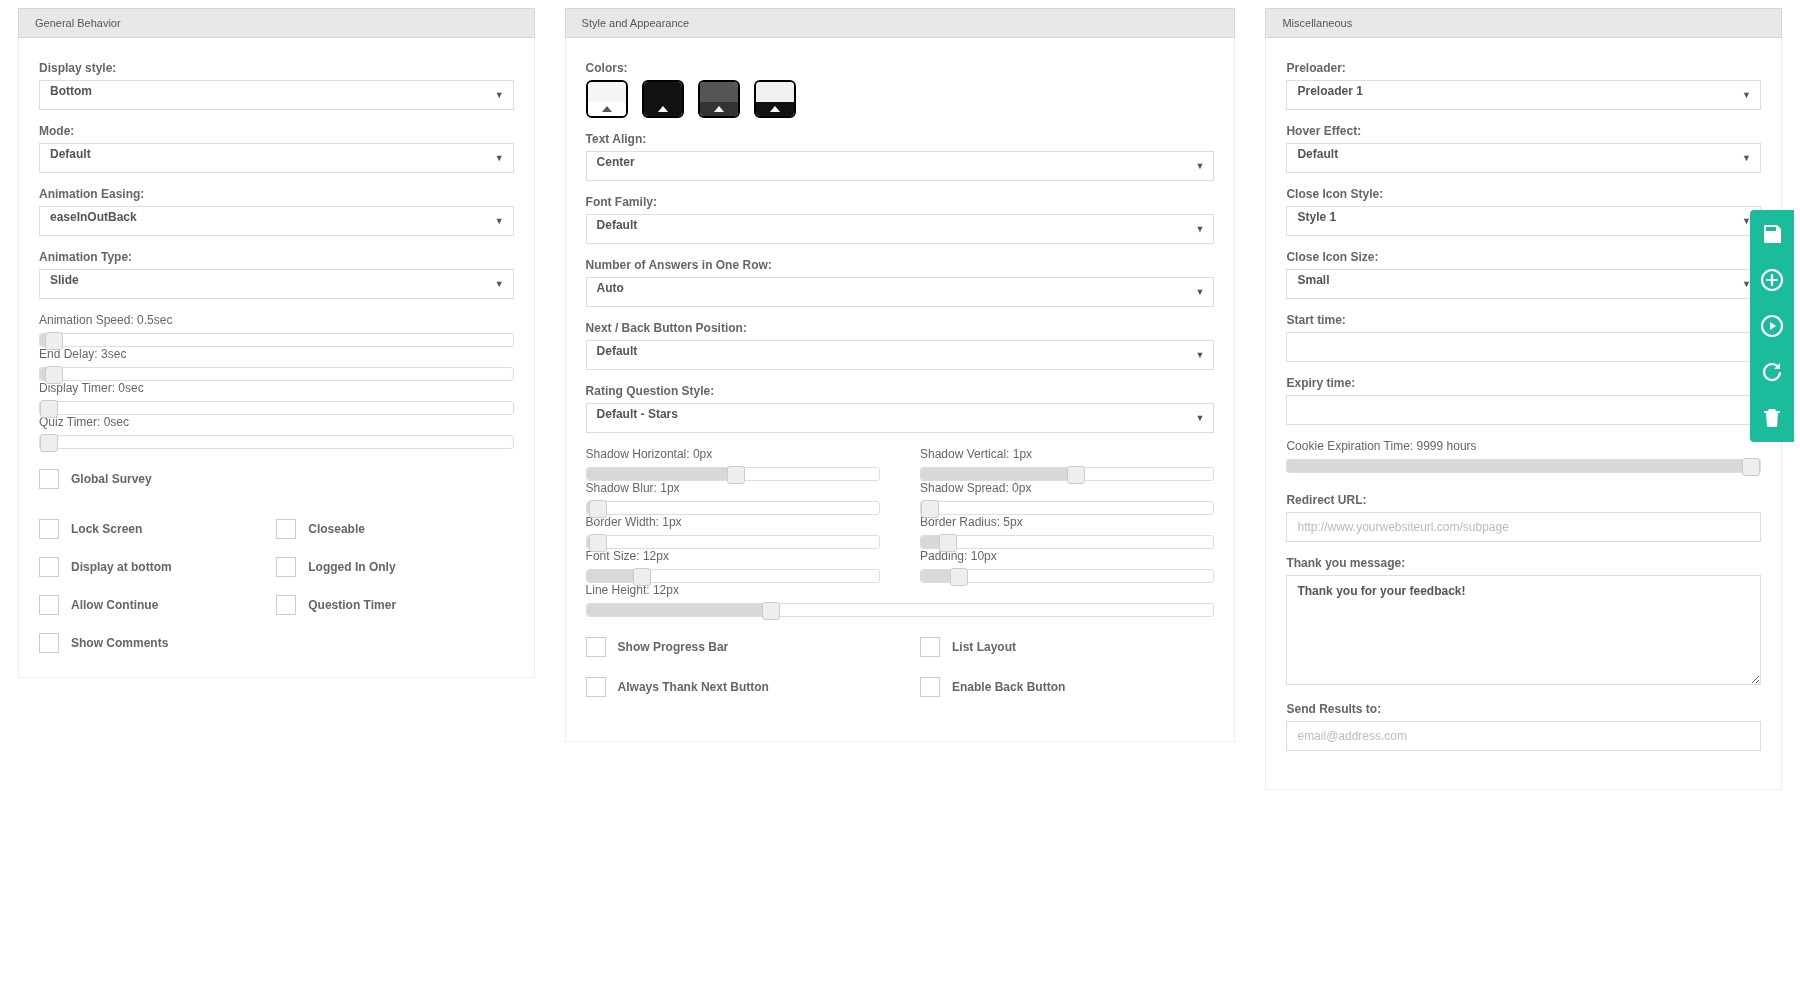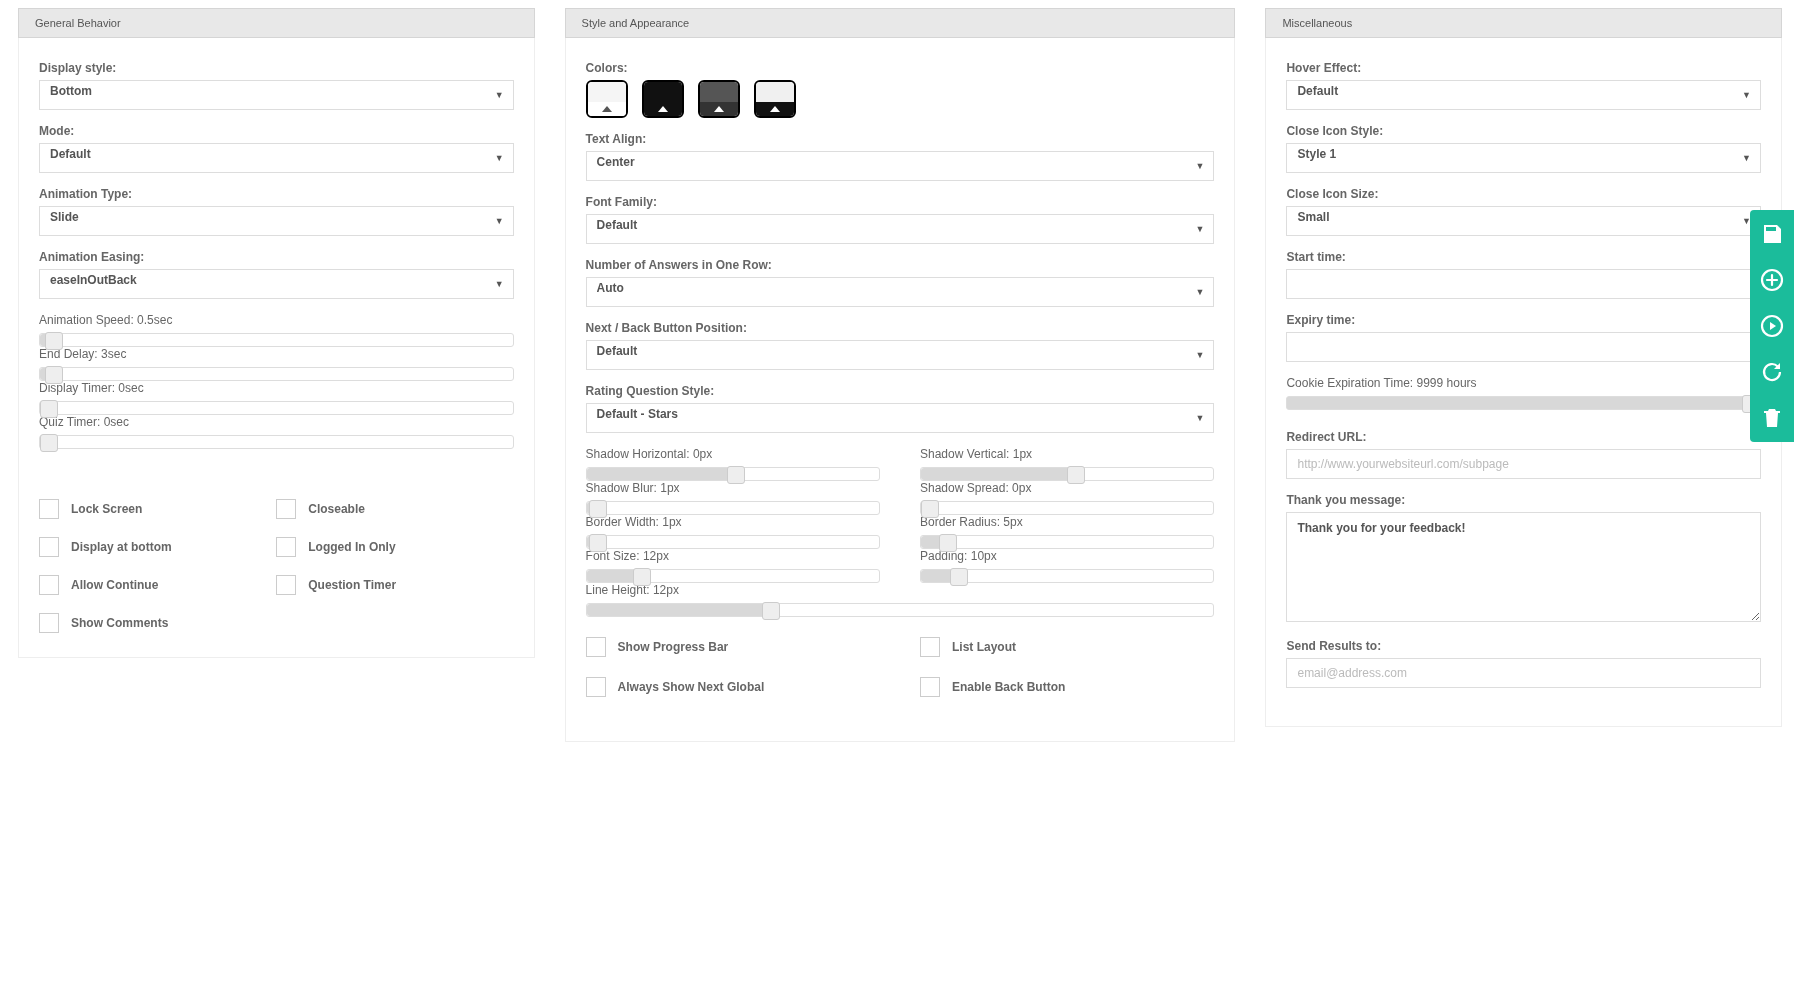--- a/index.html
+++ b/index.html
@@ -98,26 +98,26 @@
     <div class="panel-body">
       <div class="field">
         <span class="field-label">Display style:</span>
         <div class="select-wrap"><select class="select"><option>Bottom</option></select></div>
       </div>
       <div class="field">
         <span class="field-label">Mode:</span>
         <div class="select-wrap"><select class="select"><option>Default</option></select></div>
       </div>
       <div class="field">
+        <span class="field-label">Animation Easing:</span>
+        <div class="select-wrap"><select class="select"><option>easeInOutBack</option></select></div>
+      </div>
+      <div class="field">
         <span class="field-label">Animation Type:</span>
         <div class="select-wrap"><select class="select"><option>Slide</option></select></div>
-      </div>
-      <div class="field">
-        <span class="field-label">Animation Easing:</span>
-        <div class="select-wrap"><select class="select"><option>easeInOutBack</option></select></div>
       </div>
 
       <div class="slider-block">
         <span class="slider-label">Animation Speed: 0.5sec</span>
         <div class="slider-track">
             <div class="slider-fill" style="width:3%"></div>
             <div class="slider-handle" style="left:1%"></div>
           </div>
       </div>
       <div class="slider-block">
@@ -134,20 +134,24 @@
           </div>
       </div>
       <div class="slider-block">
         <span class="slider-label">Quiz Timer: 0sec</span>
         <div class="slider-track">
             <div class="slider-handle" style="left:0"></div>
           </div>
       </div>
 
       <hr class="spacer">
+      <div class="checkbox-row">
+        <div class="checkbox-box"></div>
+        <span class="checkbox-label">Global Survey</span>
+      </div>
 
       <div class="checkbox-grid">
         <div class="checkbox-row">
             <div class="checkbox-box"></div>
             <span class="checkbox-label">Lock Screen</span>
           </div>
         <div class="checkbox-row">
             <div class="checkbox-box"></div>
             <span class="checkbox-label">Closeable</span>
           </div>
@@ -293,34 +297,38 @@
         <div class="checkbox-row">
             <div class="checkbox-box"></div>
             <span class="checkbox-label">Show Progress Bar</span>
           </div>
         <div class="checkbox-row">
             <div class="checkbox-box"></div>
             <span class="checkbox-label">List Layout</span>
           </div>
         <div class="checkbox-row">
             <div class="checkbox-box"></div>
-            <span class="checkbox-label">Always Show Next Global</span>
+            <span class="checkbox-label">Always Thank Next Button</span>
           </div>
         <div class="checkbox-row">
             <div class="checkbox-box"></div>
             <span class="checkbox-label">Enable Back Button</span>
           </div>
       </div>
     </div>
   </div>
 
   <div class="panel">
     <div class="panel-header">Miscellaneous</div>
     <div class="panel-body">
       <div class="field">
+        <span class="field-label">Preloader:</span>
+        <div class="select-wrap"><select class="select"><option>Preloader 1</option></select></div>
+      </div>
+      <div class="field">
         <span class="field-label">Hover Effect:</span>
         <div class="select-wrap"><select class="select"><option>Default</option></select></div>
       </div>
       <div class="field">
         <span class="field-label">Close Icon Style:</span>
         <div class="select-wrap"><select class="select"><option>Style 1</option></select></div>
       </div>
       <div class="field">
         <span class="field-label">Close Icon Size:</span>
         <div class="select-wrap"><select class="select"><option>Small</option></select></div>

